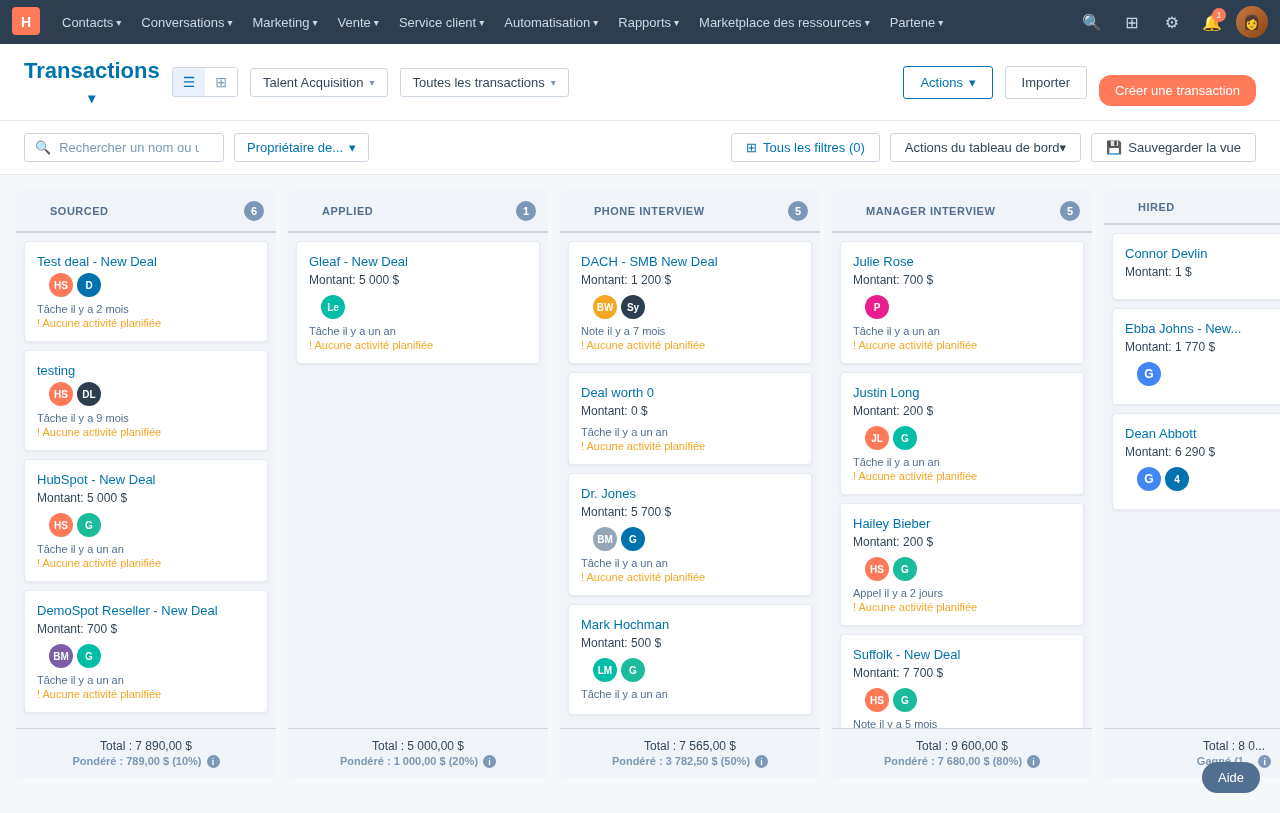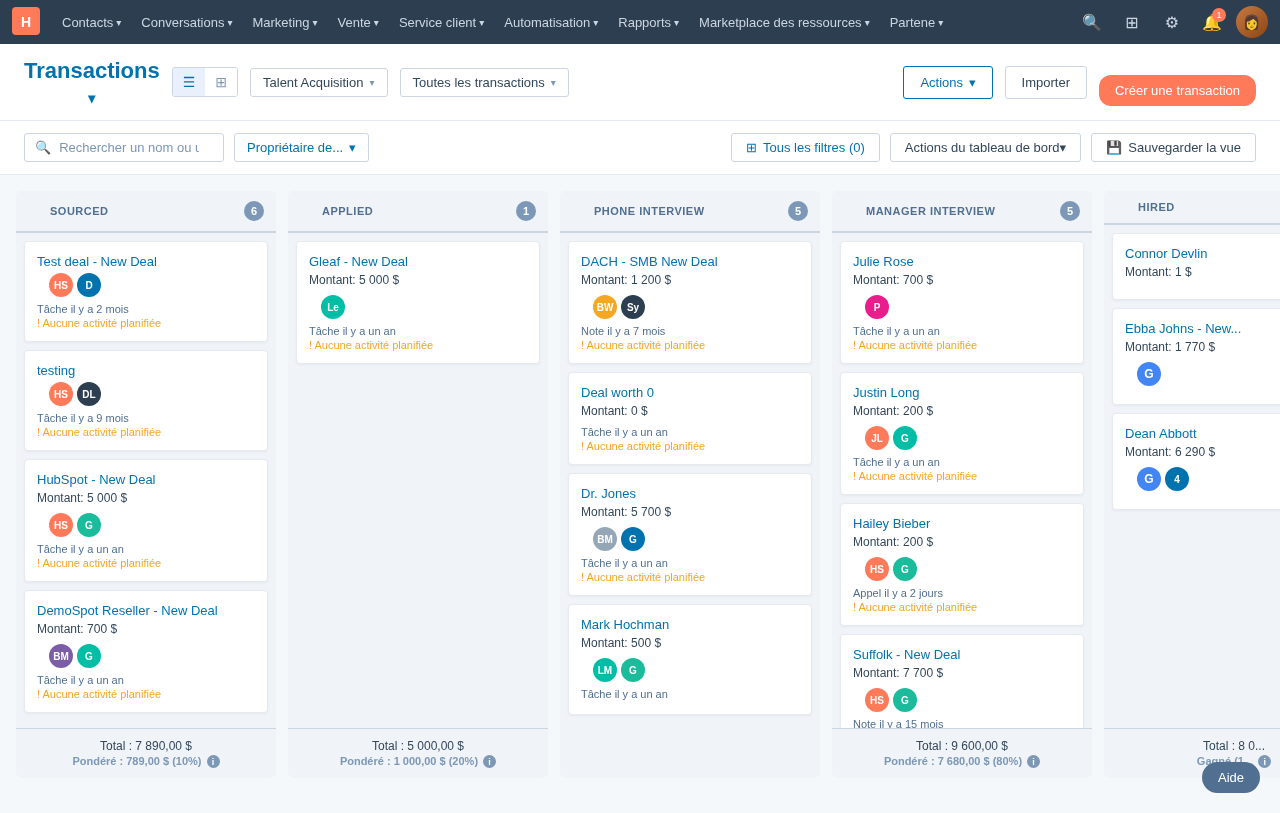--- a/index.html
+++ b/index.html
@@ -638,20 +638,27 @@
       <div class="deal-name">Mark Hochman</div>
       <div class="deal-amount">Montant: 500 $</div>
       <div class="deal-avatars">
             <div class="mini-avatar av-green">LM</div>
             <div class="mini-avatar av-teal">G</div>
           </div>
       <div class="deal-meta">Tâche il y a un an</div>
 
     </div>
       </div>
+      <div class="column-footer">
+    <div class="footer-total">Total : 7 565,00 $</div>
+    <div class="footer-weighted">
+      Pondéré : 3 782,50 $ (50%)
+      <span class="info-icon">i</span>
+    </div>
+  </div>
     </div>
     <div class="kanban-column">
       <div class="column-header">
     <span class="column-title">MANAGER INTERVIEW</span>
     <span class="column-count">5</span>
   </div>
       <div class="column-cards">
         <div class="deal-card">
       <div class="deal-name">Julie Rose</div>
       <div class="deal-amount">Montant: 700 $</div>
@@ -681,21 +688,21 @@
       <div class="deal-meta">Appel il y a 2 jours</div>
       <div class="deal-warning">! Aucune activité planifiée</div>
     </div>
         <div class="deal-card">
       <div class="deal-name">Suffolk - New Deal</div>
       <div class="deal-amount">Montant: 7 700 $</div>
       <div class="deal-avatars">
             <div class="mini-avatar av-orange">HS</div>
             <div class="mini-avatar av-teal">G</div>
           </div>
-      <div class="deal-meta">Note il y a 15 mois</div>
+      <div class="deal-meta">Note il y a 5 mois</div>
 
     </div>
       </div>
       <div class="column-footer">
     <div class="footer-total">Total : 9 600,00 $</div>
     <div class="footer-weighted">
       Pondéré : 7 680,00 $ (80%)
       <span class="info-icon">i</span>
     </div>
   </div>

